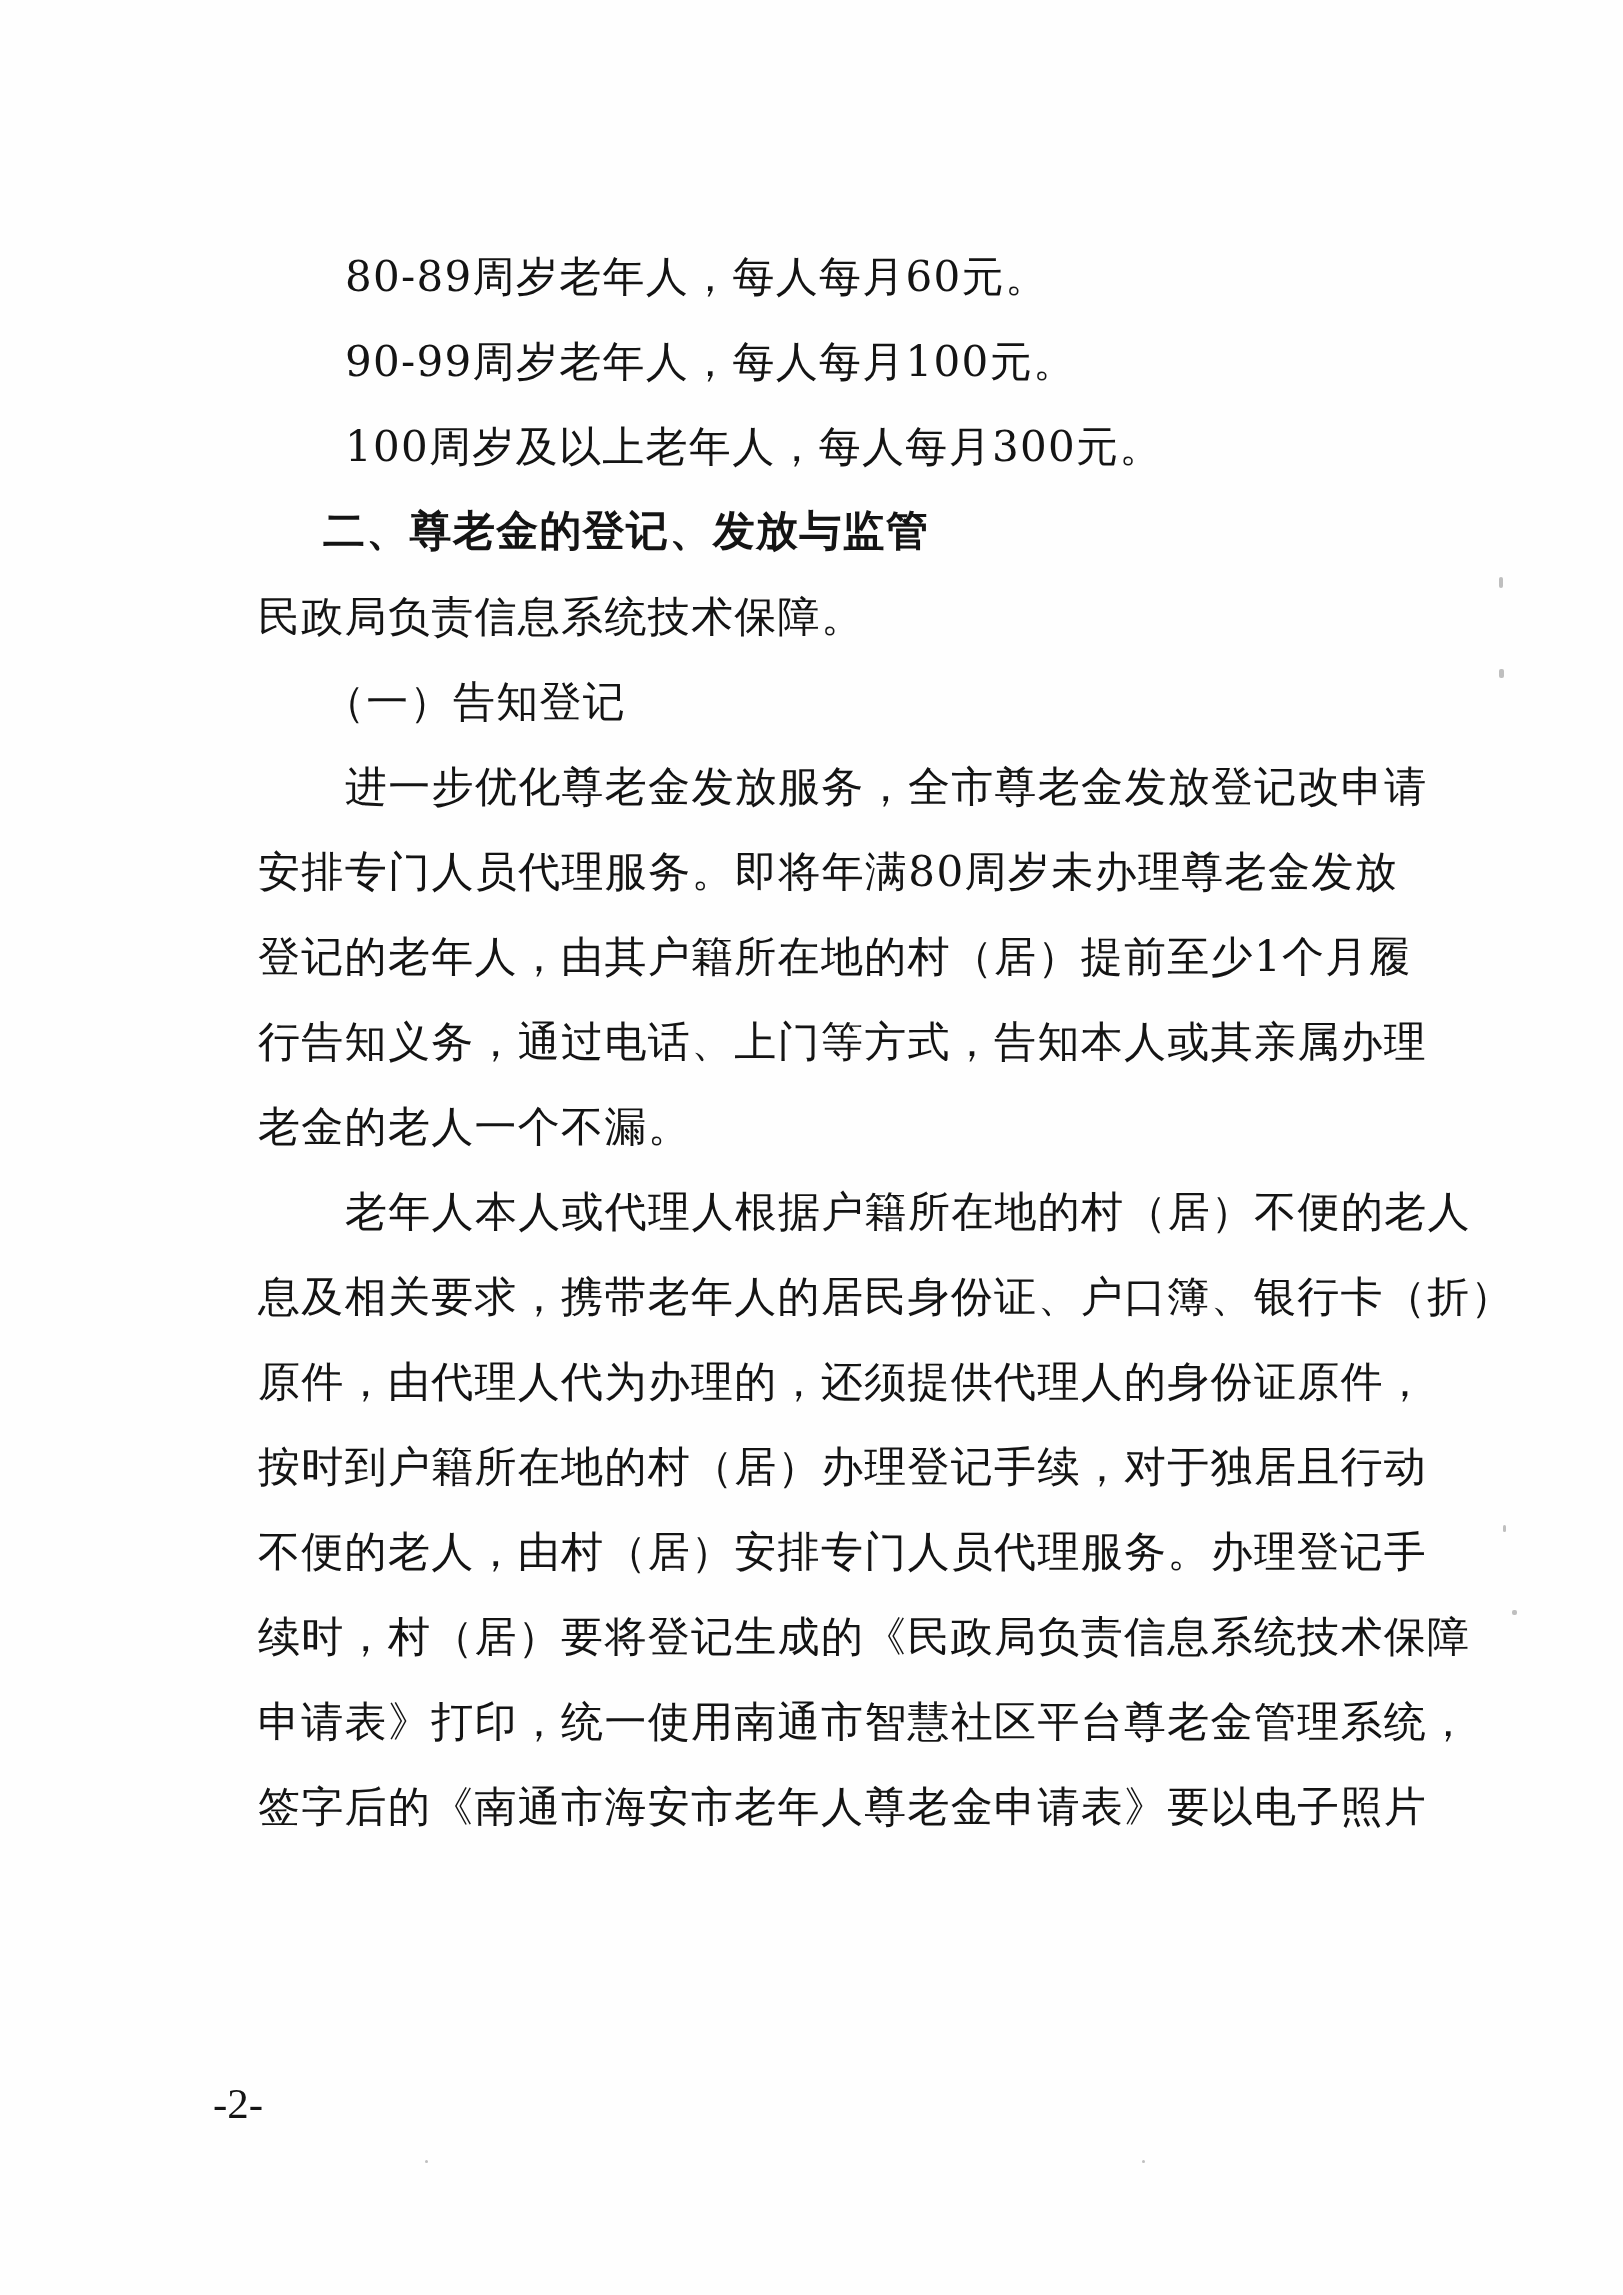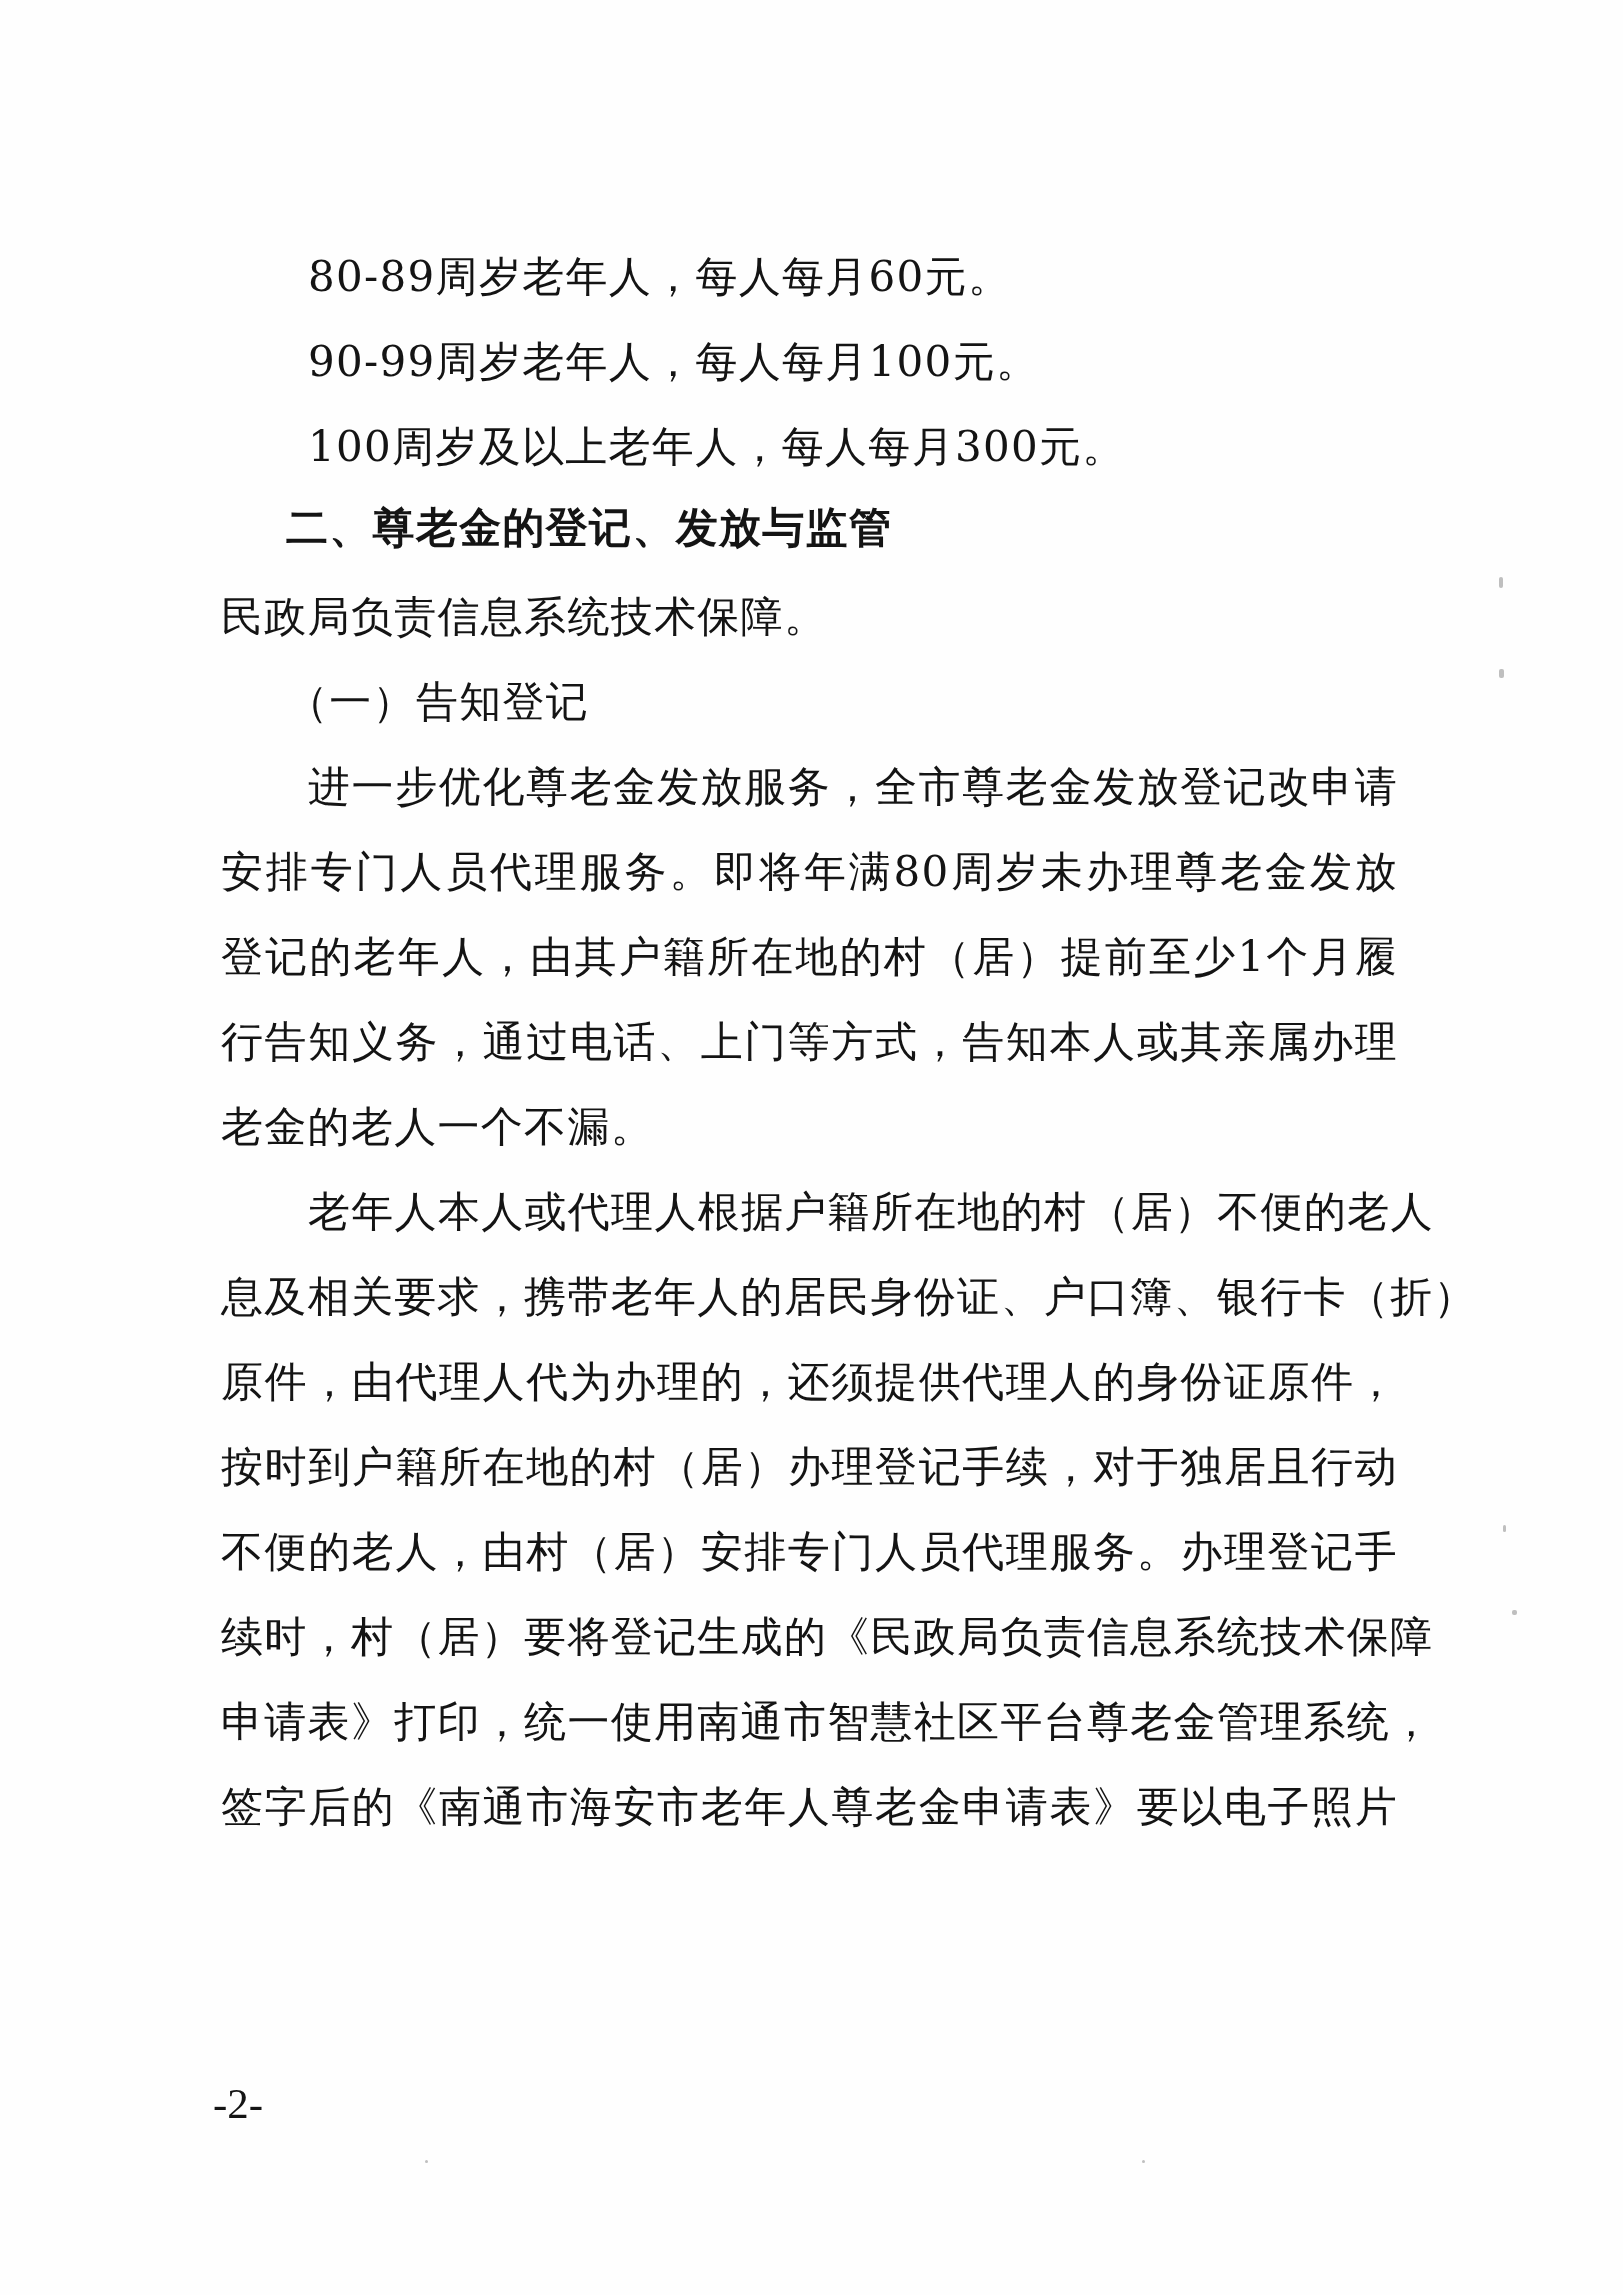--- a/index.html
+++ b/index.html
@@ -9,27 +9,27 @@
     background: #fefefe;
   }
   .body-text {
     position: absolute; left: 221px; top: 234px; width: 1177px;
     font-family: "DejaVu Serif", "Liberation Serif", serif;
     font-size: 42px; line-height: 85px; color: #141414;
     letter-spacing: 1.3px;
   }
   .line {
     display: block; height: 85px; white-space: nowrap;
-    text-align: justify; text-align-last: justify;
+    text-align: justify; text-align-last: justify; margin-left: 37px;
   }
   .line.last { text-align-last: left; }
   .indent { padding-left: 87px; }
   .sub-indent { padding-left: 65px; }
   .heading {
-    font-family: Liberation Mono, monospace;
+    font-family: Liberation Serif, serif;
     font-weight: bold; text-align-last: left; padding-left: 65px;
   }
   .short { text-align-last: left; }
   .page-number {
     position: absolute; left: 213px; top: 2074px;
     font-family: "Liberation Serif", "DejaVu Serif", serif;
     font-size: 43px; line-height: 59px; color: #141414;
   }
   .speck {
     position: absolute; background: #8a8a8a; border-radius: 2px; opacity: .55;

